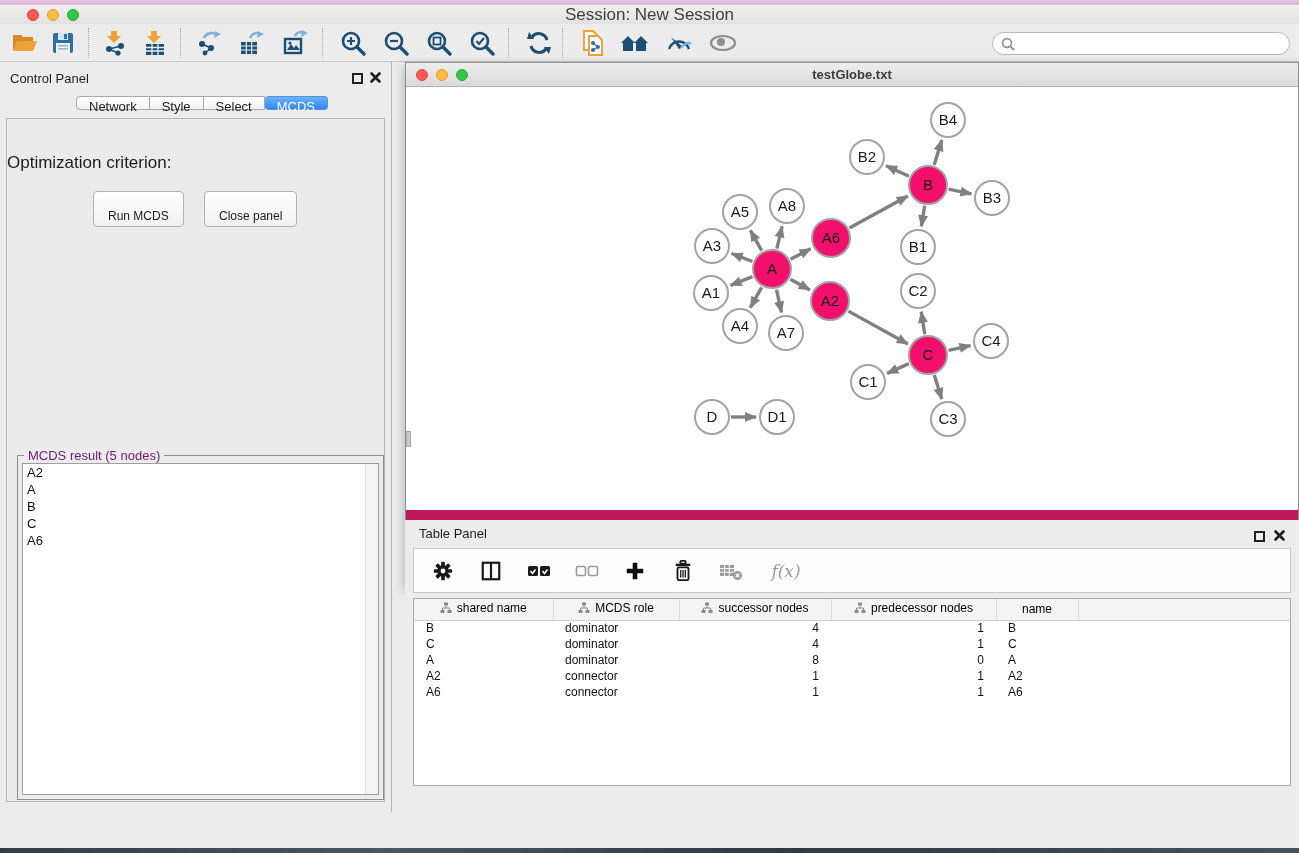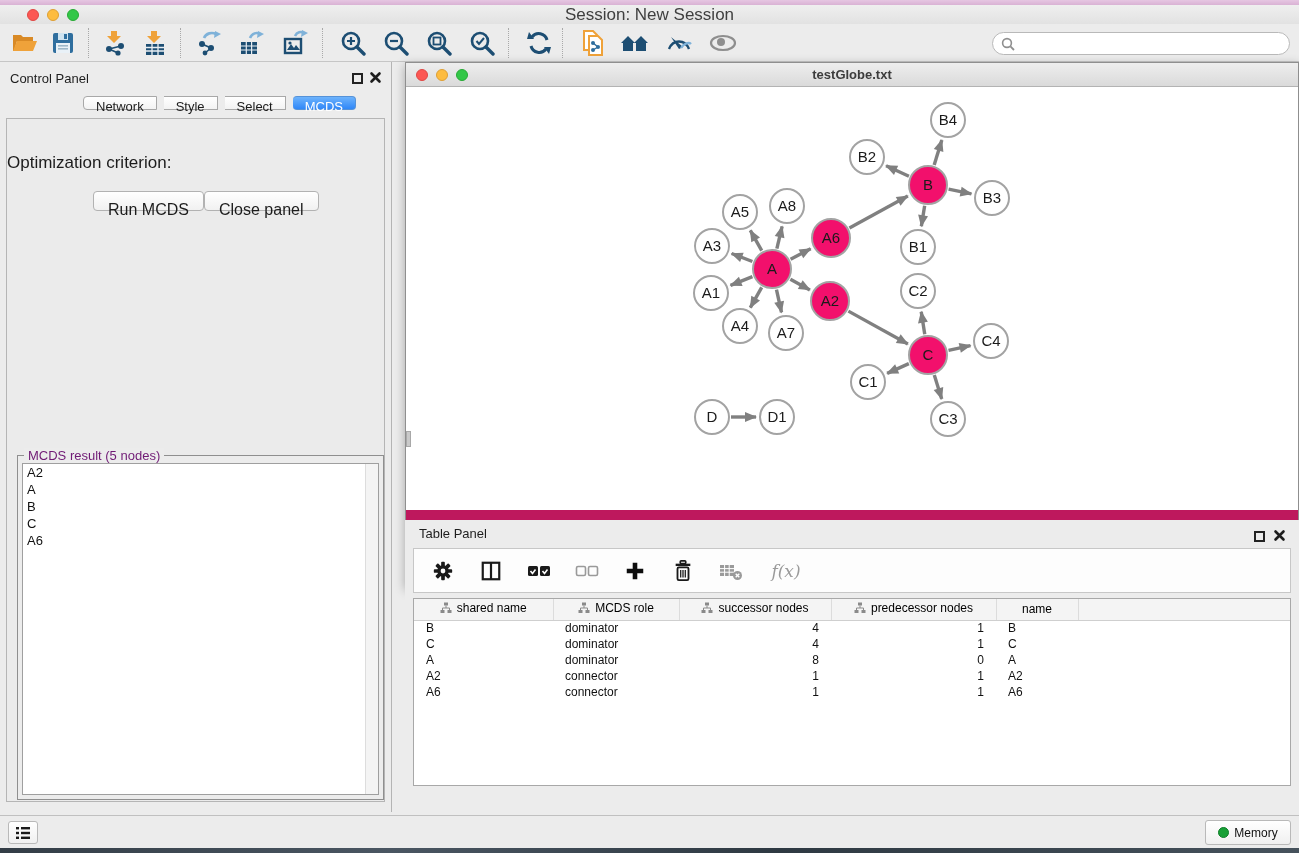--- a/index.html
+++ b/index.html
@@ -31,37 +31,37 @@
   
   .control-panel { position:absolute; left:0; top:62px; width:392px; height:750px;
     background:#ececec; border-right:1px solid #b4b4b4; }
   .cp-header { position:absolute; left:10px; top:9px; font-size:13px; color:#1e1e1e; }
   .panel-float { position:absolute; width:11px; height:11px; border:2px solid #222; top:11px; cursor:pointer; }
   .panel-close { position:absolute; top:9px; cursor:pointer; }
   .cp-float { right:28px; } .cp-close { right:9px; }
 
   .seg { position:absolute; display:flex; height:22px; }
   .seg .seg-btn { height:14px; background:linear-gradient(#ffffff,#f3f3f3); border:1px solid #a8a8a8;
-    border-left:none; font-size:13px; color:#1c1c1c; padding:0 12px; line-height:20px; cursor:pointer;margin-left:7px; }
+    border-left:none; font-size:13px; color:#1c1c1c; padding:0 12px; line-height:20px; cursor:pointer; }
   .seg .seg-btn:first-child { border-left:1px solid #a8a8a8; border-radius:4px 0 0 4px; }
   .seg .seg-btn:last-child { border-radius:0 4px 4px 0; }
   .seg .seg-btn.active { background:linear-gradient(#6db3fc,#2f87f8); color:#fff; border-color:#5592d8; border-radius:4px; }
 
   .cp-tabs { left:76px; top:34px; }
   .cp-content { position:absolute; left:6px; top:56px; width:379px; height:684px;
     border:1px solid #b5b5b5; background:#ebebeb; }
   .opt-label { position:absolute; left:0; top:34px; width:100%; text-align:left; font-size:17px; color:#1c1c1c; }
   .dropdown { position:absolute; left:37px; top:40px; width:312px; height:23px; background:#fff;
     border:1px solid #adadad; border-radius:4px; display:flex; align-items:center; cursor:pointer; }
   .dropdown .dd-text { flex:1; font-size:13px; color:#111; padding-left:8px; white-space:nowrap; overflow:hidden; }
   .dropdown .dd-stepper { width:20px; height:21px; border-radius:0 3px 3px 0;
     background:linear-gradient(#6cb0fb,#2d84f7); display:flex; flex-direction:column;
     align-items:center; justify-content:center; color:#fff; font-size:7px; line-height:6px; }
-  .cp-btn { position:absolute; height:20px; background:linear-gradient(#ffffff,#f1f1f1);
-    border:1px solid #b2b2b2; border-radius:4px; font-size:16px; color:#1c1c1c; padding:9px 14px; cursor:pointer; }
+  .cp-btn { position:absolute; height:28px; background:linear-gradient(#ffffff,#f1f1f1);
+    border:1px solid #b2b2b2; border-radius:4px; font-size:12px; color:#1c1c1c; padding:17px 14px; cursor:pointer; }
   .btn-run { left:86px; top:72px; }
   .btn-closepanel { left:197px; top:72px; }
 
   .mcds-fieldset { position:absolute; left:10px; top:336px; width:367px; height:345px;
     border:1px solid #8f8f8f; background:#ececec; }
   .mcds-legend { position:absolute; left:6px; top:-8px; background:#ececec; padding:0 4px; font-size:13px; color:#701a75; }
   .mcds-listbox { position:absolute; left:4px; top:7px; right:4px; bottom:4px; background:#fff;
     border:1px solid #9f9f9f; overflow:hidden; }
   .mcds-scroll { position:absolute; right:0; top:0; width:13px; height:100%; background:#f4f4f4; border-left:1px solid #ddd; }
   .mcds-item { font-size:13px; color:#111; padding:1px 0 1px 4px; line-height:15px; }
@@ -561,33 +561,15 @@
               <td style="text-align: right;">1</td>
               <td style="text-align: left;">A6</td>
               <td></td>
             </tr>
           </tbody>
       </table>
     </div>
 
   </div>
 
-  <div class="statusbar">
-    <button class="sb-listbtn">
-      <svg width="16" height="14" viewBox="0 0 16 14">
-        <g fill="#1a1a1a">
-          <rect x="1" y="1" width="3" height="2.4"></rect>
-            <rect x="6" y="1" width="9" height="2.4"></rect>
-          <rect x="1" y="5.8" width="3" height="2.4"></rect>
-            <rect x="6" y="5.8" width="9" height="2.4"></rect>
-          <rect x="1" y="10.6" width="3" height="2.4"></rect>
-            <rect x="6" y="10.6" width="9" height="2.4"></rect>
-        </g>
-      </svg>
-    </button>
-    <button class="sb-memory">
-      <span class="mem-dot"></span>
-      <span>Memory</span>
-    </button>
-  </div>
 
   <div class="desktop-strip-bottom"></div>
 </div>
 
 </body></html>

